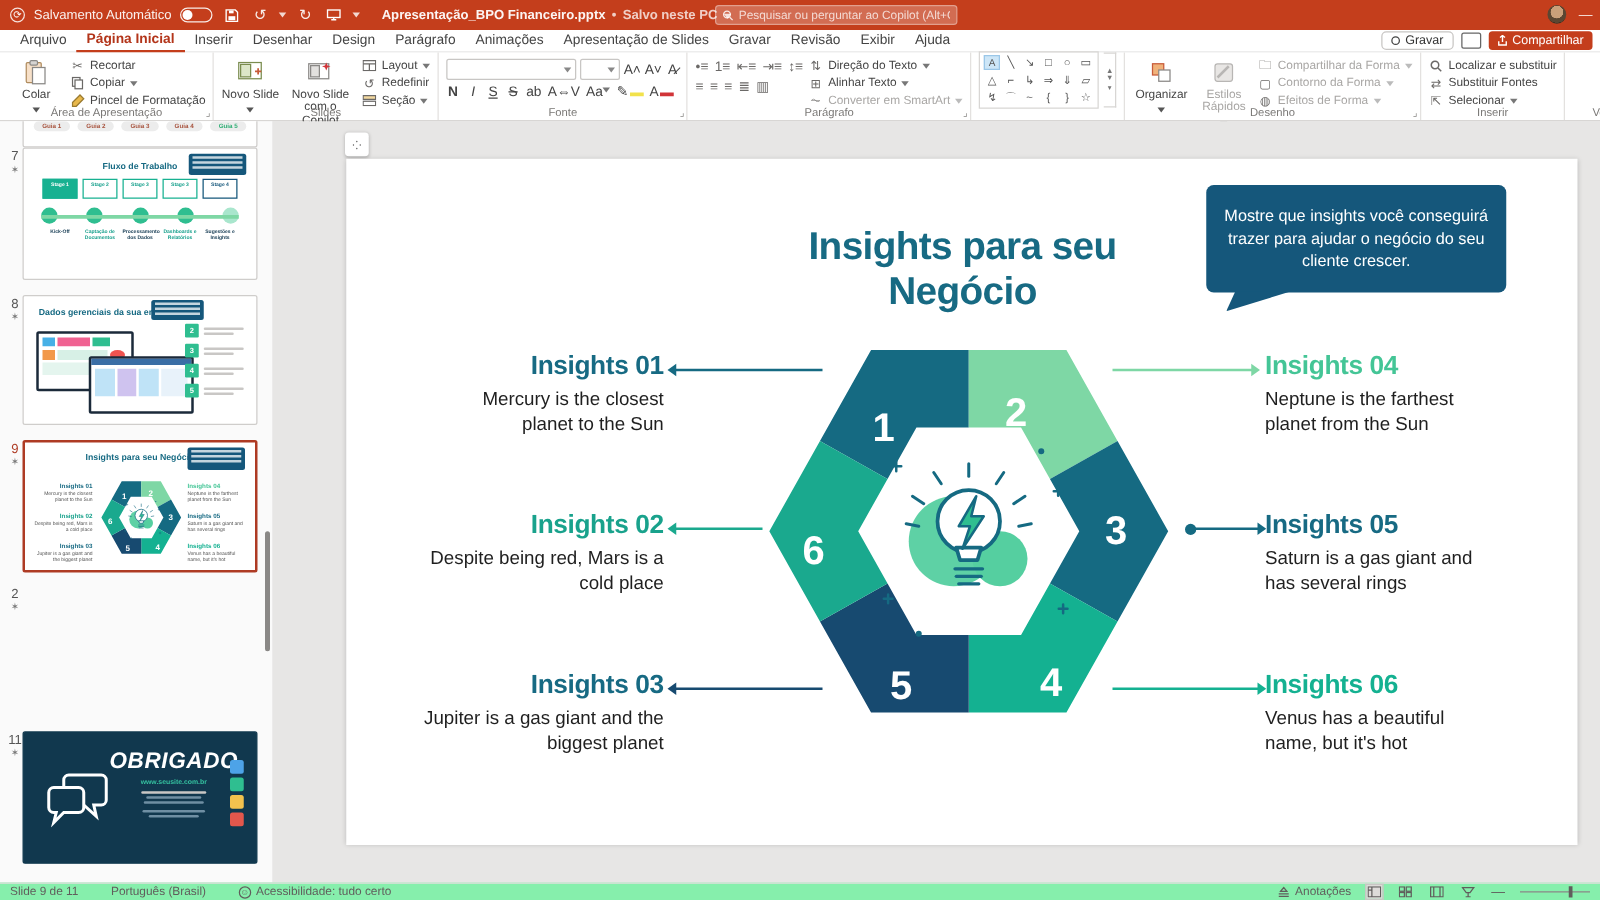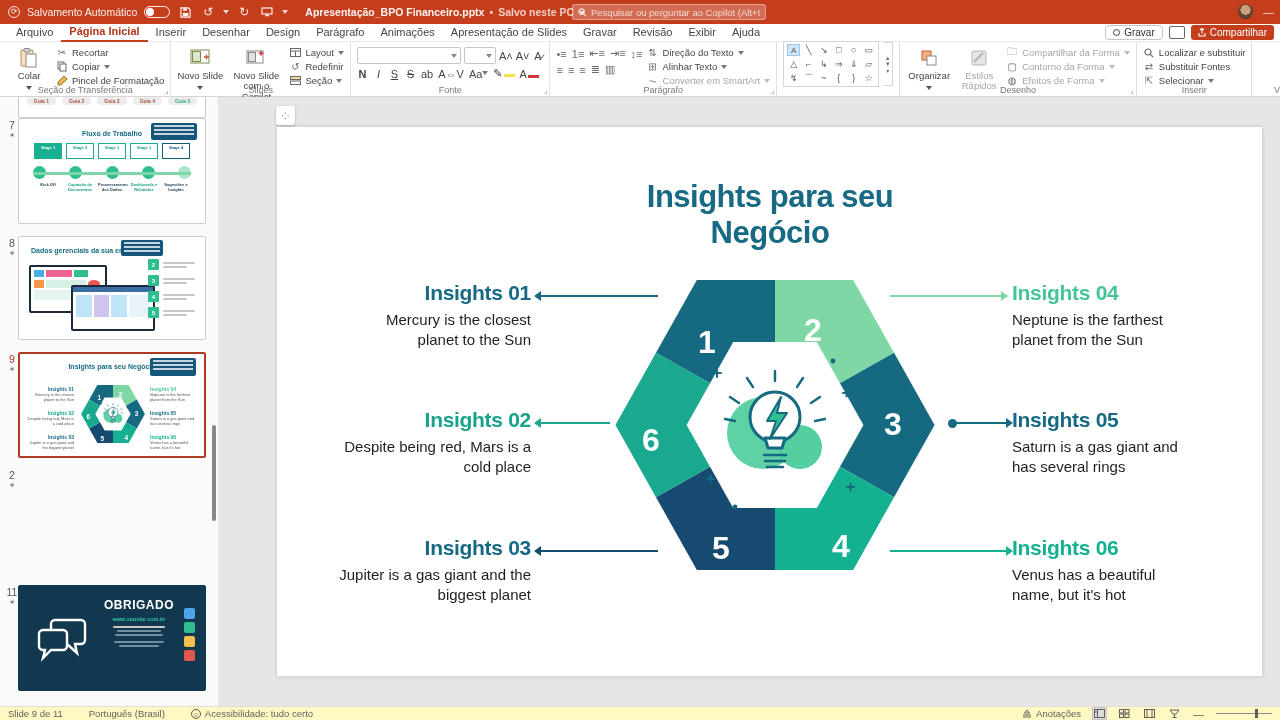--- a/index.html
+++ b/index.html
@@ -84,21 +84,21 @@
   .ins .lab { font-size:21px; font-weight:bold; letter-spacing:-.3px; }
   .ins .desc { margin-top:5px; font-size:15px; line-height:1.32; color:#1f1f1f; }
   .ins.left { text-align:right; left:44px; }
   .ins.right { text-align:left; left:735px; }
   .harrow { position:absolute; height:2px; }
   .harrow.ah-left:before { content:""; position:absolute; left:-6px; top:-4px; border:5px solid transparent; border-right:7px solid currentColor; border-left:none; }
   .harrow.ah-right:after { content:""; position:absolute; right:-6px; top:-4px; border:5px solid transparent; border-left:7px solid currentColor; border-right:none; }
   .harrow.dot:before { content:""; position:absolute; left:-5px; top:-3.5px; width:9px; height:9px; border-radius:50%; background:currentColor; border:none; }
 
   
-  .statusbar { position:absolute; left:0; right:0; bottom:0; height:14px; background:#fef9c3; border-top:1px solid #e1dfdd; display:flex; align-items:center; font-size:9.5px; color:#605e5c; padding:0 8px; gap:26px; }
+  .statusbar { position:absolute; left:0; right:0; bottom:0; height:14px; background:#86efac; border-top:1px solid #e1dfdd; display:flex; align-items:center; font-size:9.5px; color:#605e5c; padding:0 8px; gap:26px; }
   .sb-right { margin-left:auto; display:flex; align-items:center; gap:12px; }
   .vicon { width:13px; height:11px; display:flex; align-items:center; justify-content:center; }
   .vicon svg { display:block; }
   .vicon.active { background:#dddbd9; outline:1px solid #c8c6c4; }
   .zoomtrack { width:56px; height:1px; background:#8a8886; position:relative; }
   .zoomhandle { position:absolute; left:70%; top:-4px; width:3px; height:9px; background:#605e5c; }
   .acc-ico { width:10px; height:10px; border:1px solid #605e5c; border-radius:50%; font-size:7px; line-height:9px; text-align:center; }
   svg text { font-family:"Liberation Sans",sans-serif; }
 </style>
 </head>
@@ -209,21 +209,21 @@
           </span>
         <span class="smallbtn">
             <span class="sico">
               <svg width="11" height="11" viewBox="0 0 11 11">
                 <path d="M1 7l6-6 3 3-6 6H1z" fill="#e8b84b" stroke="#9a7a2f"></path>
               </svg>
             </span>
             <span>Pincel de Formatação</span>
           </span>
       </div>
-      <span class="rgroup-label">Seção de Transferência</span>
+      <span class="rgroup-label">Área de Apresentação</span>
       <span class="launcher">⌟</span>
     </div>
 
     <div class="rgroup">
       <div class="bigbtn">
         <span class="bico">
             <svg width="20" height="18" viewBox="0 0 20 18">
               <rect x="1" y="1" width="18" height="13" fill="#fff" stroke="#7a8c4f"></rect>
               <rect x="2.5" y="2.5" width="8" height="10" fill="#dce6c8" stroke="#7a8c4f"></rect>
               <path d="M14 8h5M16.5 5.5v5" stroke="#c75b3a" stroke-width="1.4"></path>
@@ -582,21 +582,21 @@
 
     <span class="snum" style="top:372px"><span>2</span><span class="sstar">✶</span></span>
 
     <span class="snum" style="top:489px"><span>11</span><span class="sstar">✶</span></span>
     <div class="thumb" style="top:488px; height:106px; background:#11384e; border-color:#11384e;">
       <svg width="52" height="46" viewBox="0 0 52 46" style="position:absolute; left:18px; top:30px;">
         <path d="M18 4h26a4 4 0 014 4v16a4 4 0 01-4 4h-6l2 9-10-9H18a4 4 0 01-4-4V8a4 4 0 014-4z" fill="none" stroke="#fff" stroke-width="2.4"></path>
         <path d="M6 14h20a4 4 0 014 4v12a4 4 0 01-4 4H14l-8 8 2-8H6a4 4 0 01-4-4V18a4 4 0 014-4z" fill="#11384e" stroke="#fff" stroke-width="2.4"></path>
       </svg>
       <div style="position:absolute; right:14px; top:12px; width:104px; text-align:center;">
-        <div style="font-size:12px; font-weight:bold; color:#fff; letter-spacing:.5px;">OBRIGADO</div>
+        <div style="font-size:18px; font-weight:bold; color:#fff; letter-spacing:.5px;font-style:italic;">OBRIGADO</div>
         <div style="font-size:5.5px; font-weight:bold; color:#35c2a0; margin-top:4px;">www.seusite.com.br</div>
         <div class="gbar" style="width:52px; margin:4px auto 0; background:#6f8family: #6f8fa3;"></div>
         <div class="gbar" style="width:44px; margin:2px auto 0; background:#6f8fa3;"></div>
         <div class="gbar" style="width:48px; margin:2px auto 0; background:#6f8fa3;"></div>
         <div class="gbar" style="width:50px; margin:5px auto 0; background:#6f8fa3;"></div>
         <div class="gbar" style="width:40px; margin:2px auto 0; background:#6f8fa3;"></div>
       </div>
       <div style="position:absolute; right:10px; top:22px;">
         <span class="puzzle" style="background:#4da3e8; display:block;"></span>
         <span class="puzzle" style="background:#2fbe90; display:block; margin-top:3px;"></span>
@@ -607,20 +607,24 @@
 
     <div style="position:absolute; right:2px; top:328px; width:4px; height:96px; background:#8a8886; border-radius:2px;"></div>
   </div>
 
   <div class="canvas">
     <div class="float-btn">⁘</div>
 
     <div class="slide">
       <div class="slide-title">Insights para seu Negócio</div>
 
+      <div class="bubble">
+        <span>Mostre que insights você conseguirá trazer para ajudar o negócio do seu cliente crescer.</span>
+        <span class="tail"></span>
+      </div>
 
       <svg width="360" height="340" viewBox="0 0 360 340" style="position:absolute; left:318px; top:128px;">
         <defs>
           <symbol id="hexring" viewBox="0 0 360 340">
             <g fill="none" stroke-width="62" stroke-linejoin="miter">
               <polyline points="88,113 120,56 180,56" stroke="#156a82"></polyline>
               <polyline points="180,56 240,56 272,113" stroke="#7ed7a5"></polyline>
               <polyline points="272,113 304,170 272,227" stroke="#156a82"></polyline>
               <polyline points="272,227 240,284 180,284" stroke="#14b191"></polyline>
               <polyline points="180,284 120,284 88,227" stroke="#174a70"></polyline>

